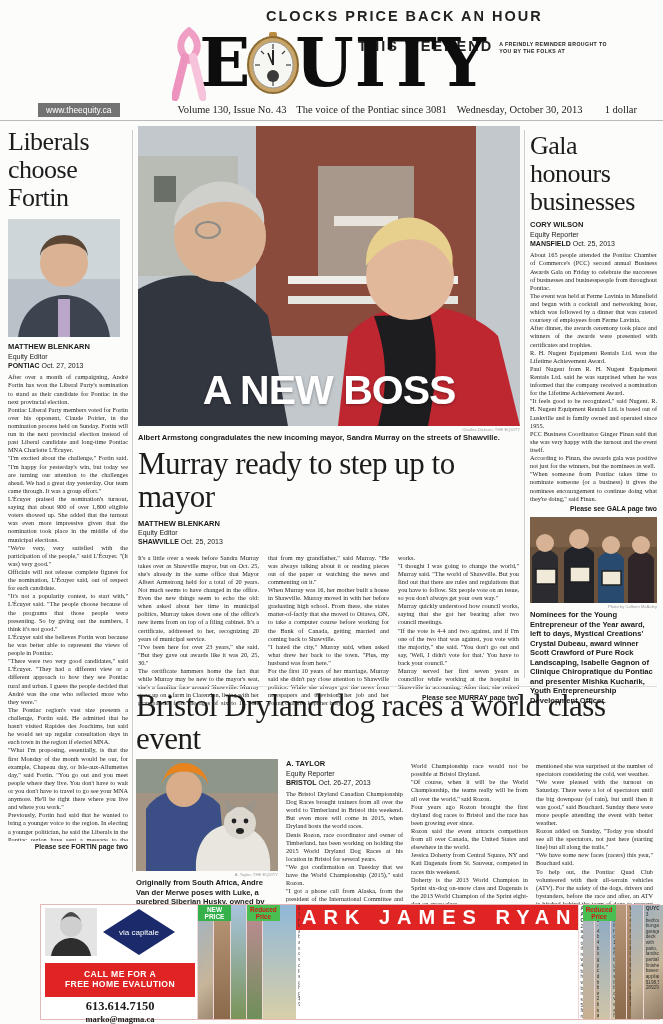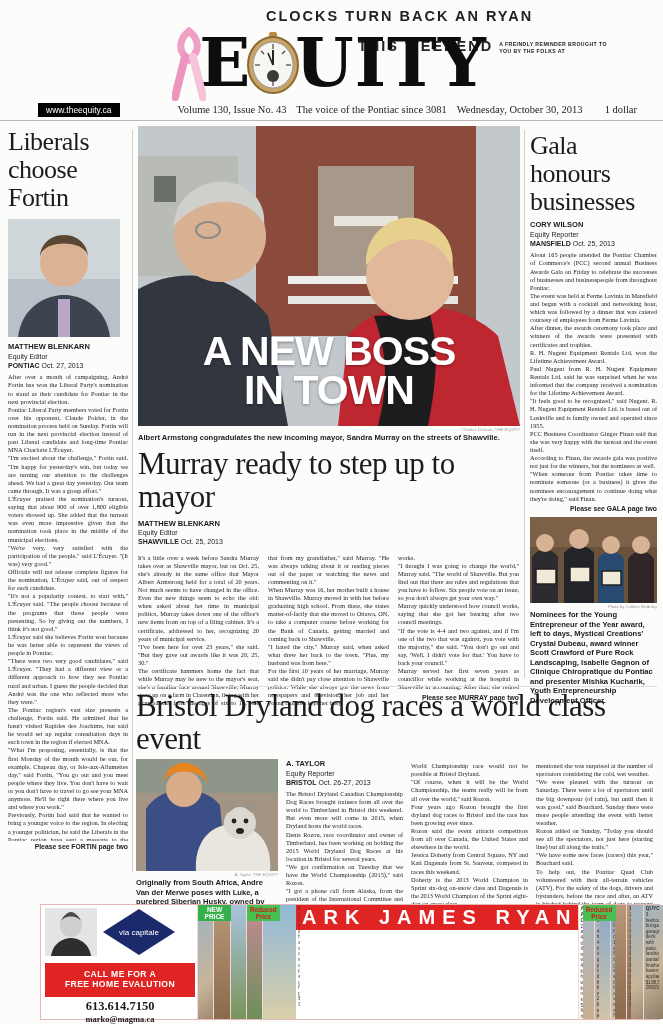--- a/index.html
+++ b/index.html
@@ -10,21 +10,21 @@
   .banner-l1{font-size:14.5px;font-weight:bold;letter-spacing:2px;}
   .banner-row{display:flex;align-items:flex-start;margin-top:14px;}
   .banner-l2{font-size:14.5px;font-weight:bold;letter-spacing:2px;margin-left:92px;}
   .banner-tag{font-size:5.2px;font-weight:bold;letter-spacing:.4px;width:118px;margin-left:6px;line-height:1.25;margin-top:3px;}
   .masthead{position:absolute;top:30px;left:0;width:663px;height:66px;display:flex;align-items:center;justify-content:center;}
   .mast-txt{font-family:"DejaVu Serif",serif;font-weight:bold;font-size:67px;line-height:60px;letter-spacing:1px;color:#0d0d0d;}
   .ribbon{margin:0 -7px 0 -4px;position:relative;top:4px;}
   .watch{margin:0 -4px;position:relative;top:2px;}
   .infobar{position:absolute;top:99px;left:0;width:663px;height:21px;display:flex;align-items:center;
            border-bottom:1px solid #b9b9b9;font-size:10.5px;}
-  .web-box{background:#000000;color:#fff;font-family:"Liberation Sans",sans-serif;font-size:8.5px;
+  .web-box{background:#737373;color:#fff;font-family:"Liberation Sans",sans-serif;font-size:8.5px;
            padding:2px 8px;margin-left:38px;}
   .vol{margin-left:58px;}
   .ib-tag{flex:1;text-align:center;}
   .ib-date{margin-right:22px;}
   .ib-price{margin-right:26px;}
   
   .rule-v{position:absolute;width:0;border-left:1px solid #cfcfcf;}
   .col-left{position:absolute;left:8px;top:128px;width:120px;}
   .col-center{position:absolute;left:138px;top:126px;width:382px;}
   .col-right{position:absolute;left:530px;top:132px;width:127px;}
@@ -78,21 +78,21 @@
   .g5{background:linear-gradient(#90b8d8,#d8cfa8);}
   .g6{background:linear-gradient(#b89878,#8a6a4a);}
   .g7{background:linear-gradient(#aab8c8,#c8b090);}
 </style>
 </head>
 <body>
 
 <div class="page">
 
   <div class="banner">
-    <div class="banner-l1">CLOCKS TURN BACK AN RYAN</div>
+    <div class="banner-l1">CLOCKS PRICE BACK AN HOUR</div>
     <div class="banner-row">
       <div class="banner-l2">THIS WEEKEND</div>
       <div class="banner-tag">A FREINDLY REMINDER BROUGHT TO YOU BY THE FOLKS AT</div>
     </div>
   </div>
 
   <div class="masthead">
     <span class="ribbon">
       <svg width="34" height="76" viewBox="0 0 34 76">
         <path d="M17 4 C7 12 5 24 17 33 C29 24 27 12 17 4 Z" fill="none" stroke="#ef9fc4" stroke-width="7" stroke-linecap="round"></path>
@@ -180,21 +180,20 @@
         <circle cx="82" cy="110" r="46" fill="#d9b193"></circle>
         <path d="M36 100 C36 70 66 52 90 56 C116 60 128 80 126 98 C110 66 60 70 36 100 Z" fill="#cfcfcb"></path>
         <ellipse cx="70" cy="104" rx="12" ry="8" fill="none" stroke="#8a8a86" stroke-width="2"></ellipse>
         <path d="M200 300 L210 210 C240 170 320 170 360 210 L382 300 Z" fill="#bf2730"></path>
         <path d="M236 190 C250 230 250 260 240 300 L290 300 C300 250 300 220 292 188 Z" fill="#1d1d1f"></path>
         <circle cx="272" cy="150" r="44" fill="#e2b89b"></circle>
         <path d="M228 140 C226 104 258 88 278 92 C304 98 318 118 314 142 C300 104 252 104 228 140 Z" fill="#e7cf8d"></path>
       </svg>
       <div class="overlay-head">
         <div>A NEW BOSS</div>
-        <div>IN TOWN</div>
       </div>
     </div>
     <div class="credit">Charles Dickson, THE EQUITY</div>
     <div class="caption">Albert Armstong congradulates the new incoming mayor, Sandra Murray on the streets of Shawville.</div>
 
     <h2 class="h-wide" style="margin-top:6px;">Murray ready to step up to mayor</h2>
     <div class="byline">
       <span class="bn">MATTHEW BLENKARN</span><br>
       <span>Equity Editor</span><br>
       <span class="dateline"><span class="pl">SHAWVILLE</span> <span>Oct. 25, 2013</span></span>

